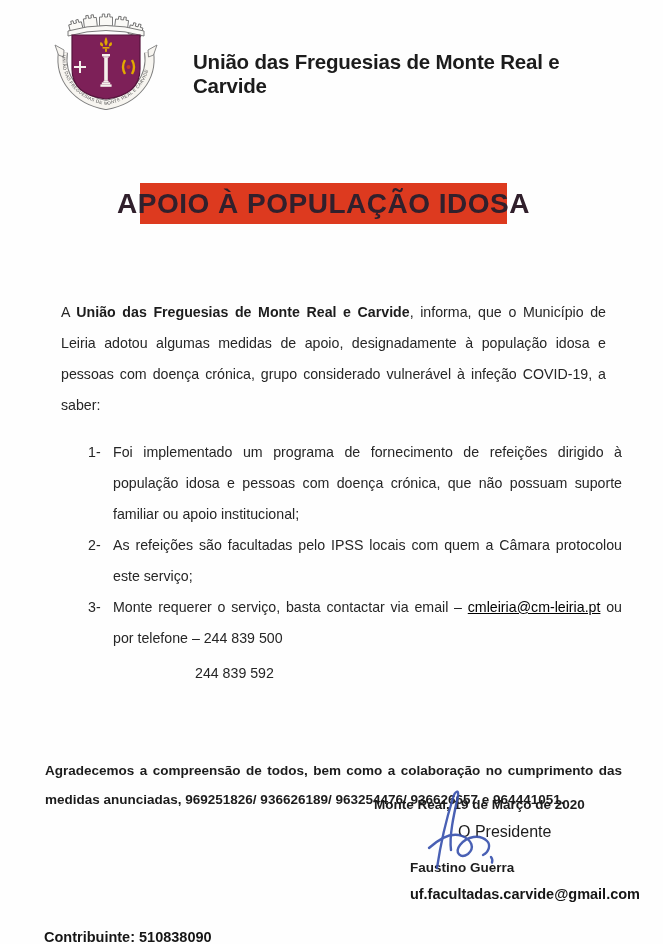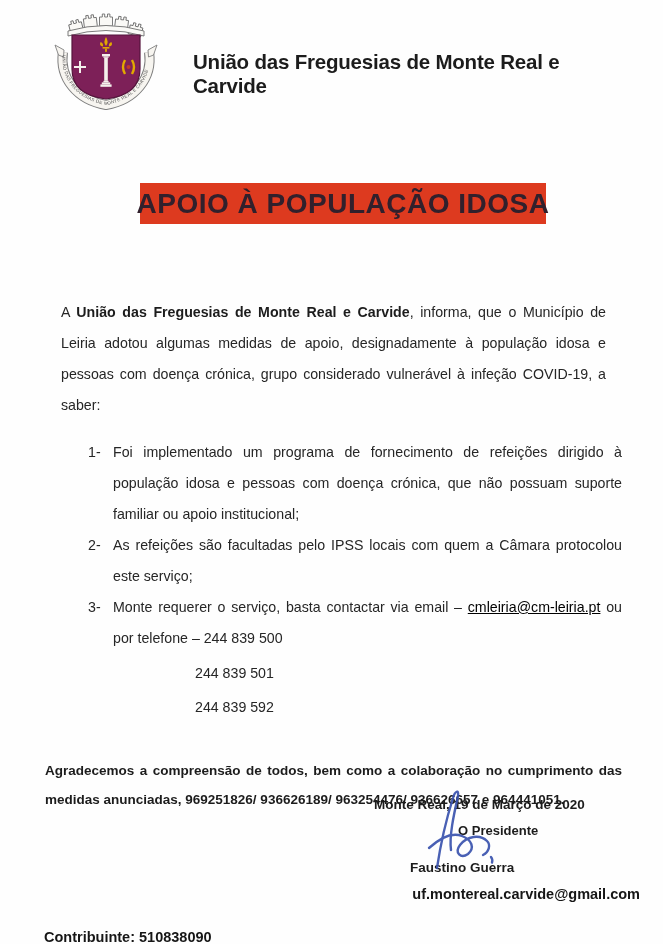--- a/index.html
+++ b/index.html
@@ -8,42 +8,42 @@
     font-family:"Liberation Sans",sans-serif;color:#262626;overflow:hidden;
   }
   
   .crest{position:absolute;left:53px;top:6px;width:110px;height:110px;}
   .org-title{
     position:absolute;left:193px;top:50px;width:440px;
     font-size:20.5px;font-weight:bold;color:#1c1c1c;letter-spacing:-0.2px;
   }
   
   .banner{
-    position:absolute;left:140px;top:183px;width:406px;height:41px;
+    position:absolute;left:140px;top:183px;width:367px;height:41px;
     background:#dd3a1f;display:flex;align-items:center;justify-content:center;
   }
   .banner-text{
     font-size:28px;font-weight:bold;color:#31202c;letter-spacing:0.5px;white-space:nowrap;
   }
   
   .content{position:absolute;left:45px;top:281px;width:577px;font-size:14.2px;line-height:31px;}
   .intro{text-align:justify;}
   .bold{font-weight:bold;color:#1c1c1c;}
   .list-item{position:relative;padding-left:68px;text-align:justify;}
   .list-num{position:absolute;left:43px;top:0;}
   .link{color:#000000;text-decoration:underline;cursor:pointer;}
   .phones{margin-top:2px;line-height:34px;}
   .phone{padding-left:150px;}
   .closing{
     position:absolute;left:45px;top:742px;width:577px;
     font-size:13.5px;font-weight:bold;color:#1c1c1c;line-height:29px;text-align:justify;
   }
   
   .place-date{position:absolute;left:374px;top:797px;font-size:13.5px;font-weight:bold;color:#1c1c1c;}
-  .role{position:absolute;left:414px;top:823px;font-size:13px;font-weight:bold;color:#1c1c1c;margin-left:44px;}
+  .role{position:absolute;left:414px;top:823px;font-size:16px;font-weight:normal;color:#1c1c1c;margin-left:44px;}
   .signer{position:absolute;left:410px;top:860px;font-size:13.5px;font-weight:bold;color:#1c1c1c;}
   .signature-svg{position:absolute;left:396px;top:786px;width:120px;height:92px;}
   
   .footer-left{
     position:absolute;left:44px;top:886px;font-size:14.5px;font-weight:bold;color:#161616;
     line-height:20.7px;white-space:pre-wrap;
   }
   .footer-email{
     position:absolute;right:23px;top:886px;font-size:14.5px;font-weight:bold;color:#161616;
   }
@@ -122,21 +122,20 @@
         <span class="list-num">2-</span>
         <span>As refeições são facultadas pelo IPSS locais com quem a Câmara protocolou este serviço;</span>
       </div>
       <div class="list-item">
         <span class="list-num">3-</span>
         <span>Monte requerer o serviço, basta contactar via email – </span><a class="link">cmleiria@cm-leiria.pt</a><span> ou por telefone – 244 839 500</span>
       </div>
     </div>
 
     <div class="phones">
-      <div class="phone">244 839 501</div>
       <div class="phone">244 839 592</div>
     </div>
   </div>
 
   <p class="closing">Agradecemos a compreensão de todos, bem como a colaboração no cumprimento das medidas anunciadas, 969251826/ 936626189/ 963254476/ 936626657 e 964441051.</p>
 
   <div class="place-date">Monte Real, 19 de Março de 2020</div>
   <div class="role">O Presidente</div>
   <div class="signer">Faustino Guerra</div>
 
@@ -146,15 +145,15 @@
       <path d="M33,62 C44,52 56,46 66,50 C76,54 79,62 72,68 C65,73 58,67 64,59 C71,50 84,48 91,55 C95,59 93,66 87,69"></path>
       <path d="M95,71 q2,2.5 1,5.5"></path>
     </g>
   </svg>
 
   <div class="footer-left">
     <div>Contribuinte: 510838090</div>
     
     
   </div>
-  <div class="footer-email">uf.montereal.carvide@gmail.com</div>
+  <div class="footer-email">uf.facultadas.carvide@gmail.com</div>
 
 </div>
 
 </body></html>

